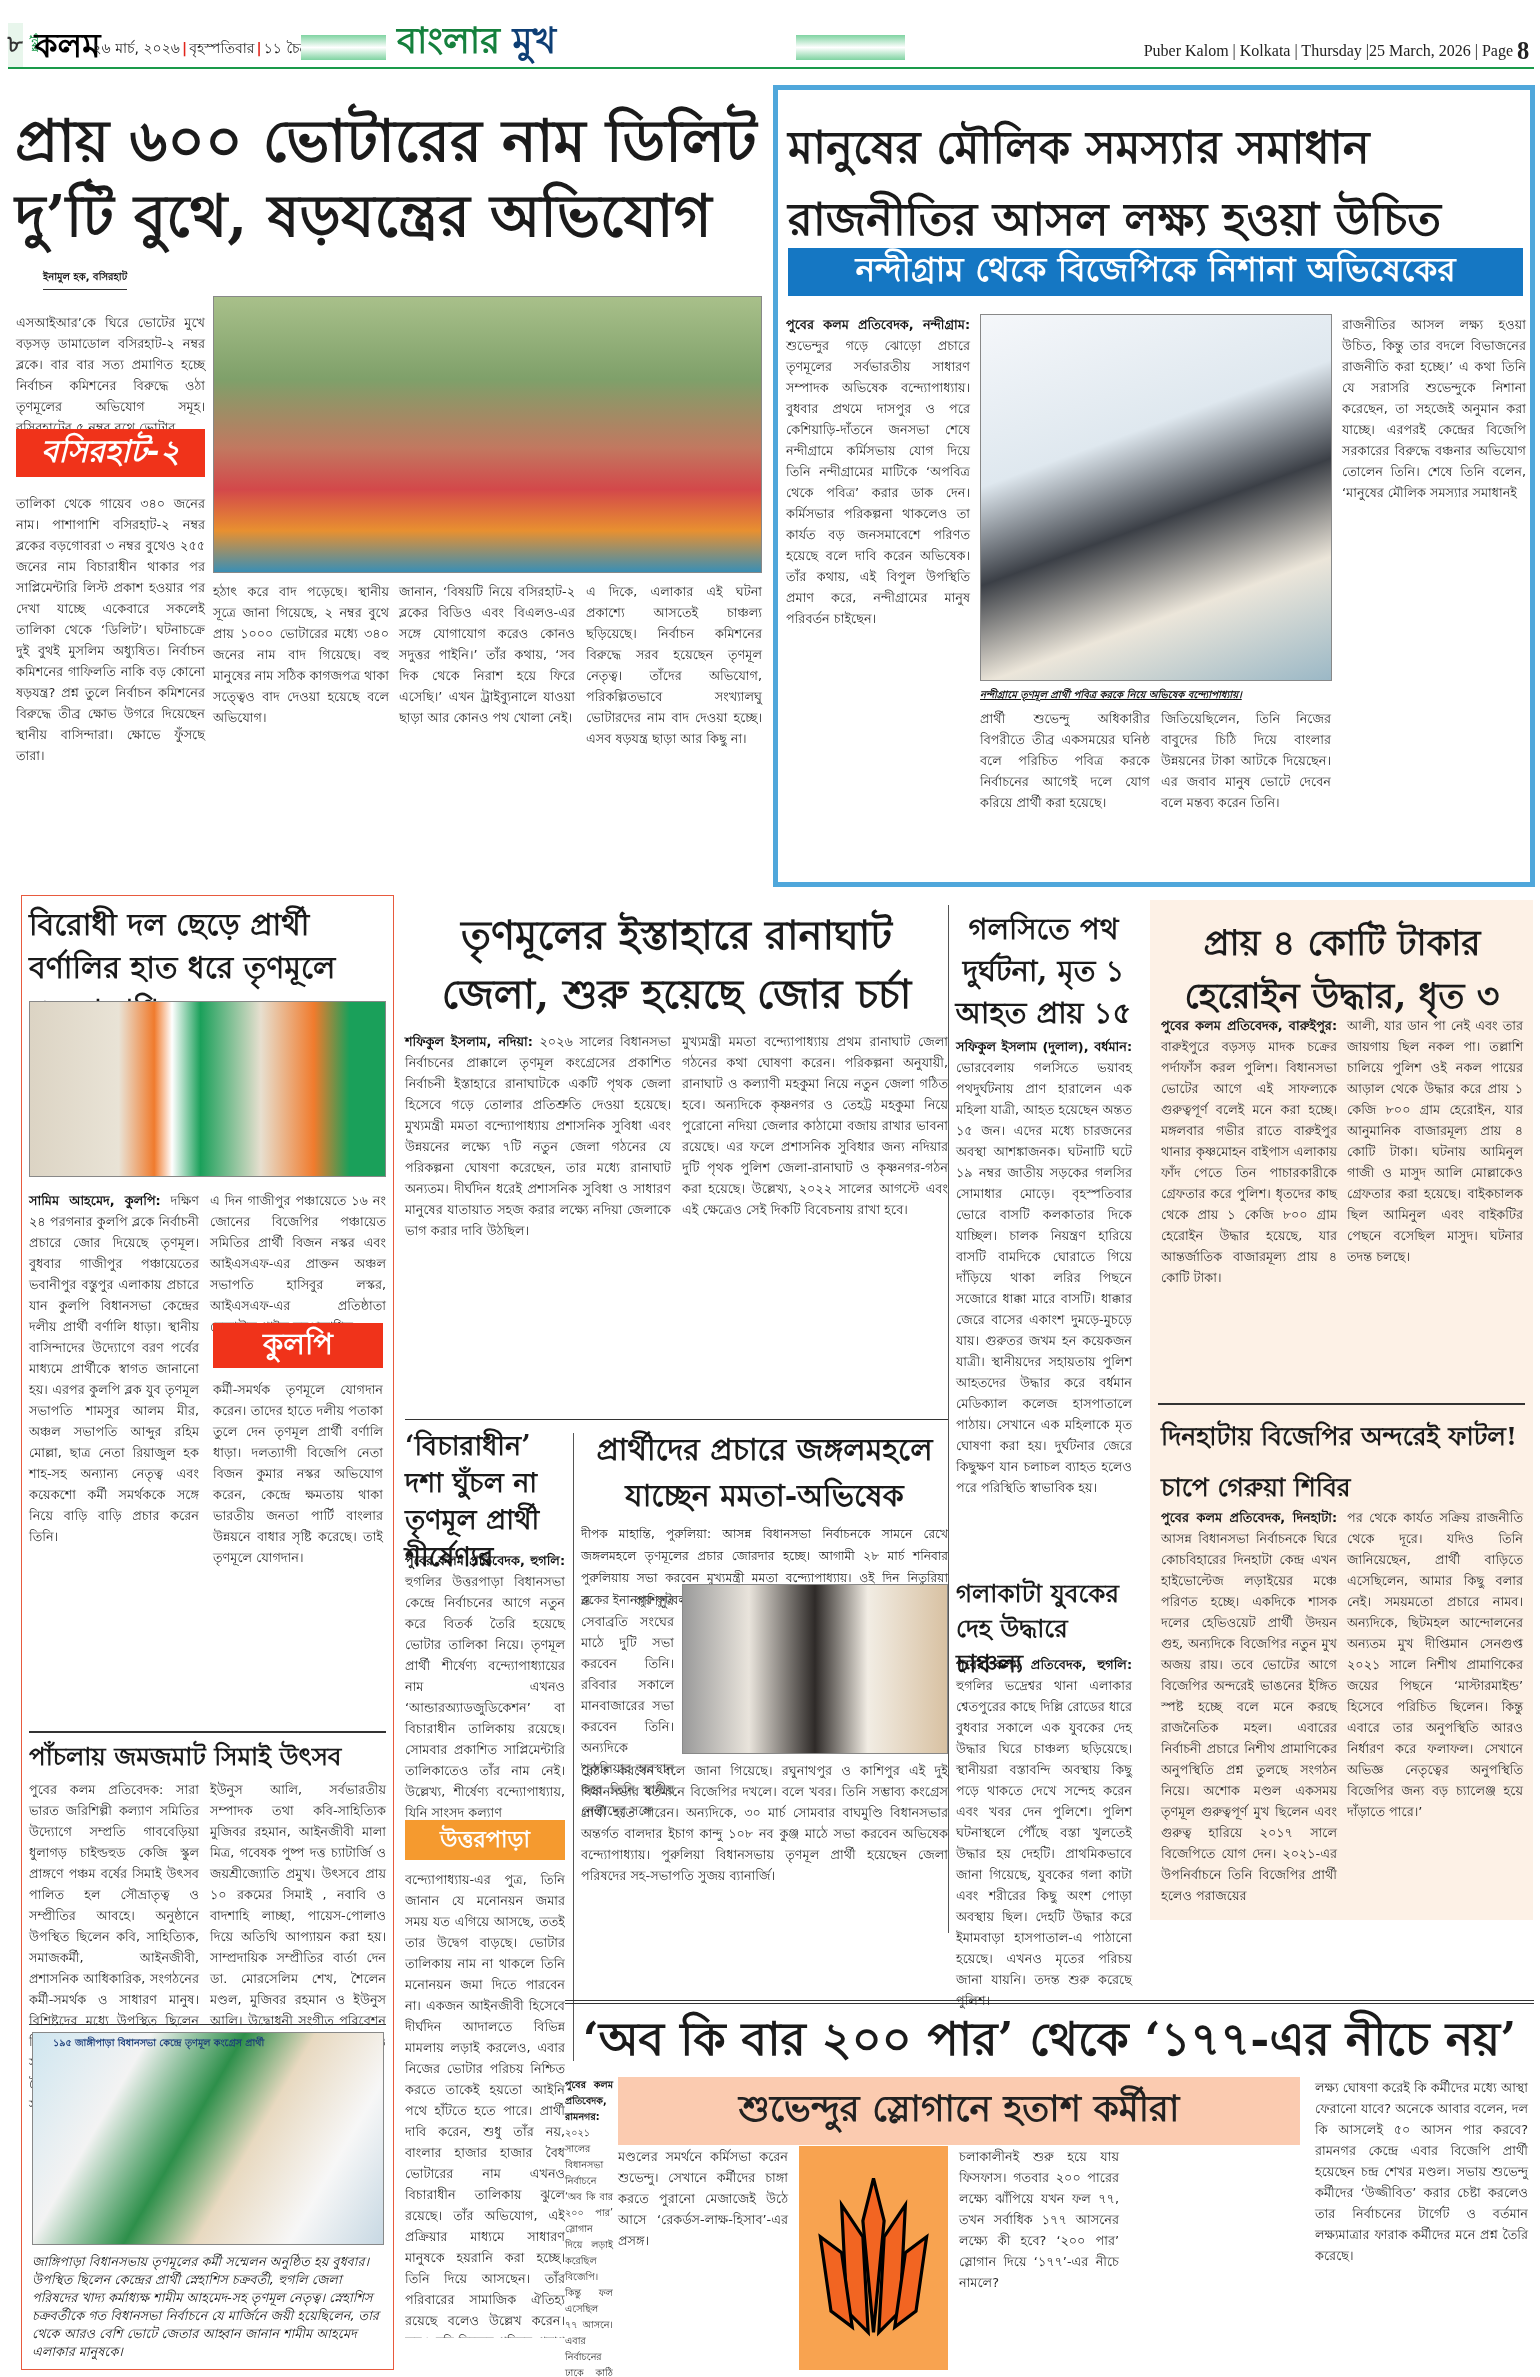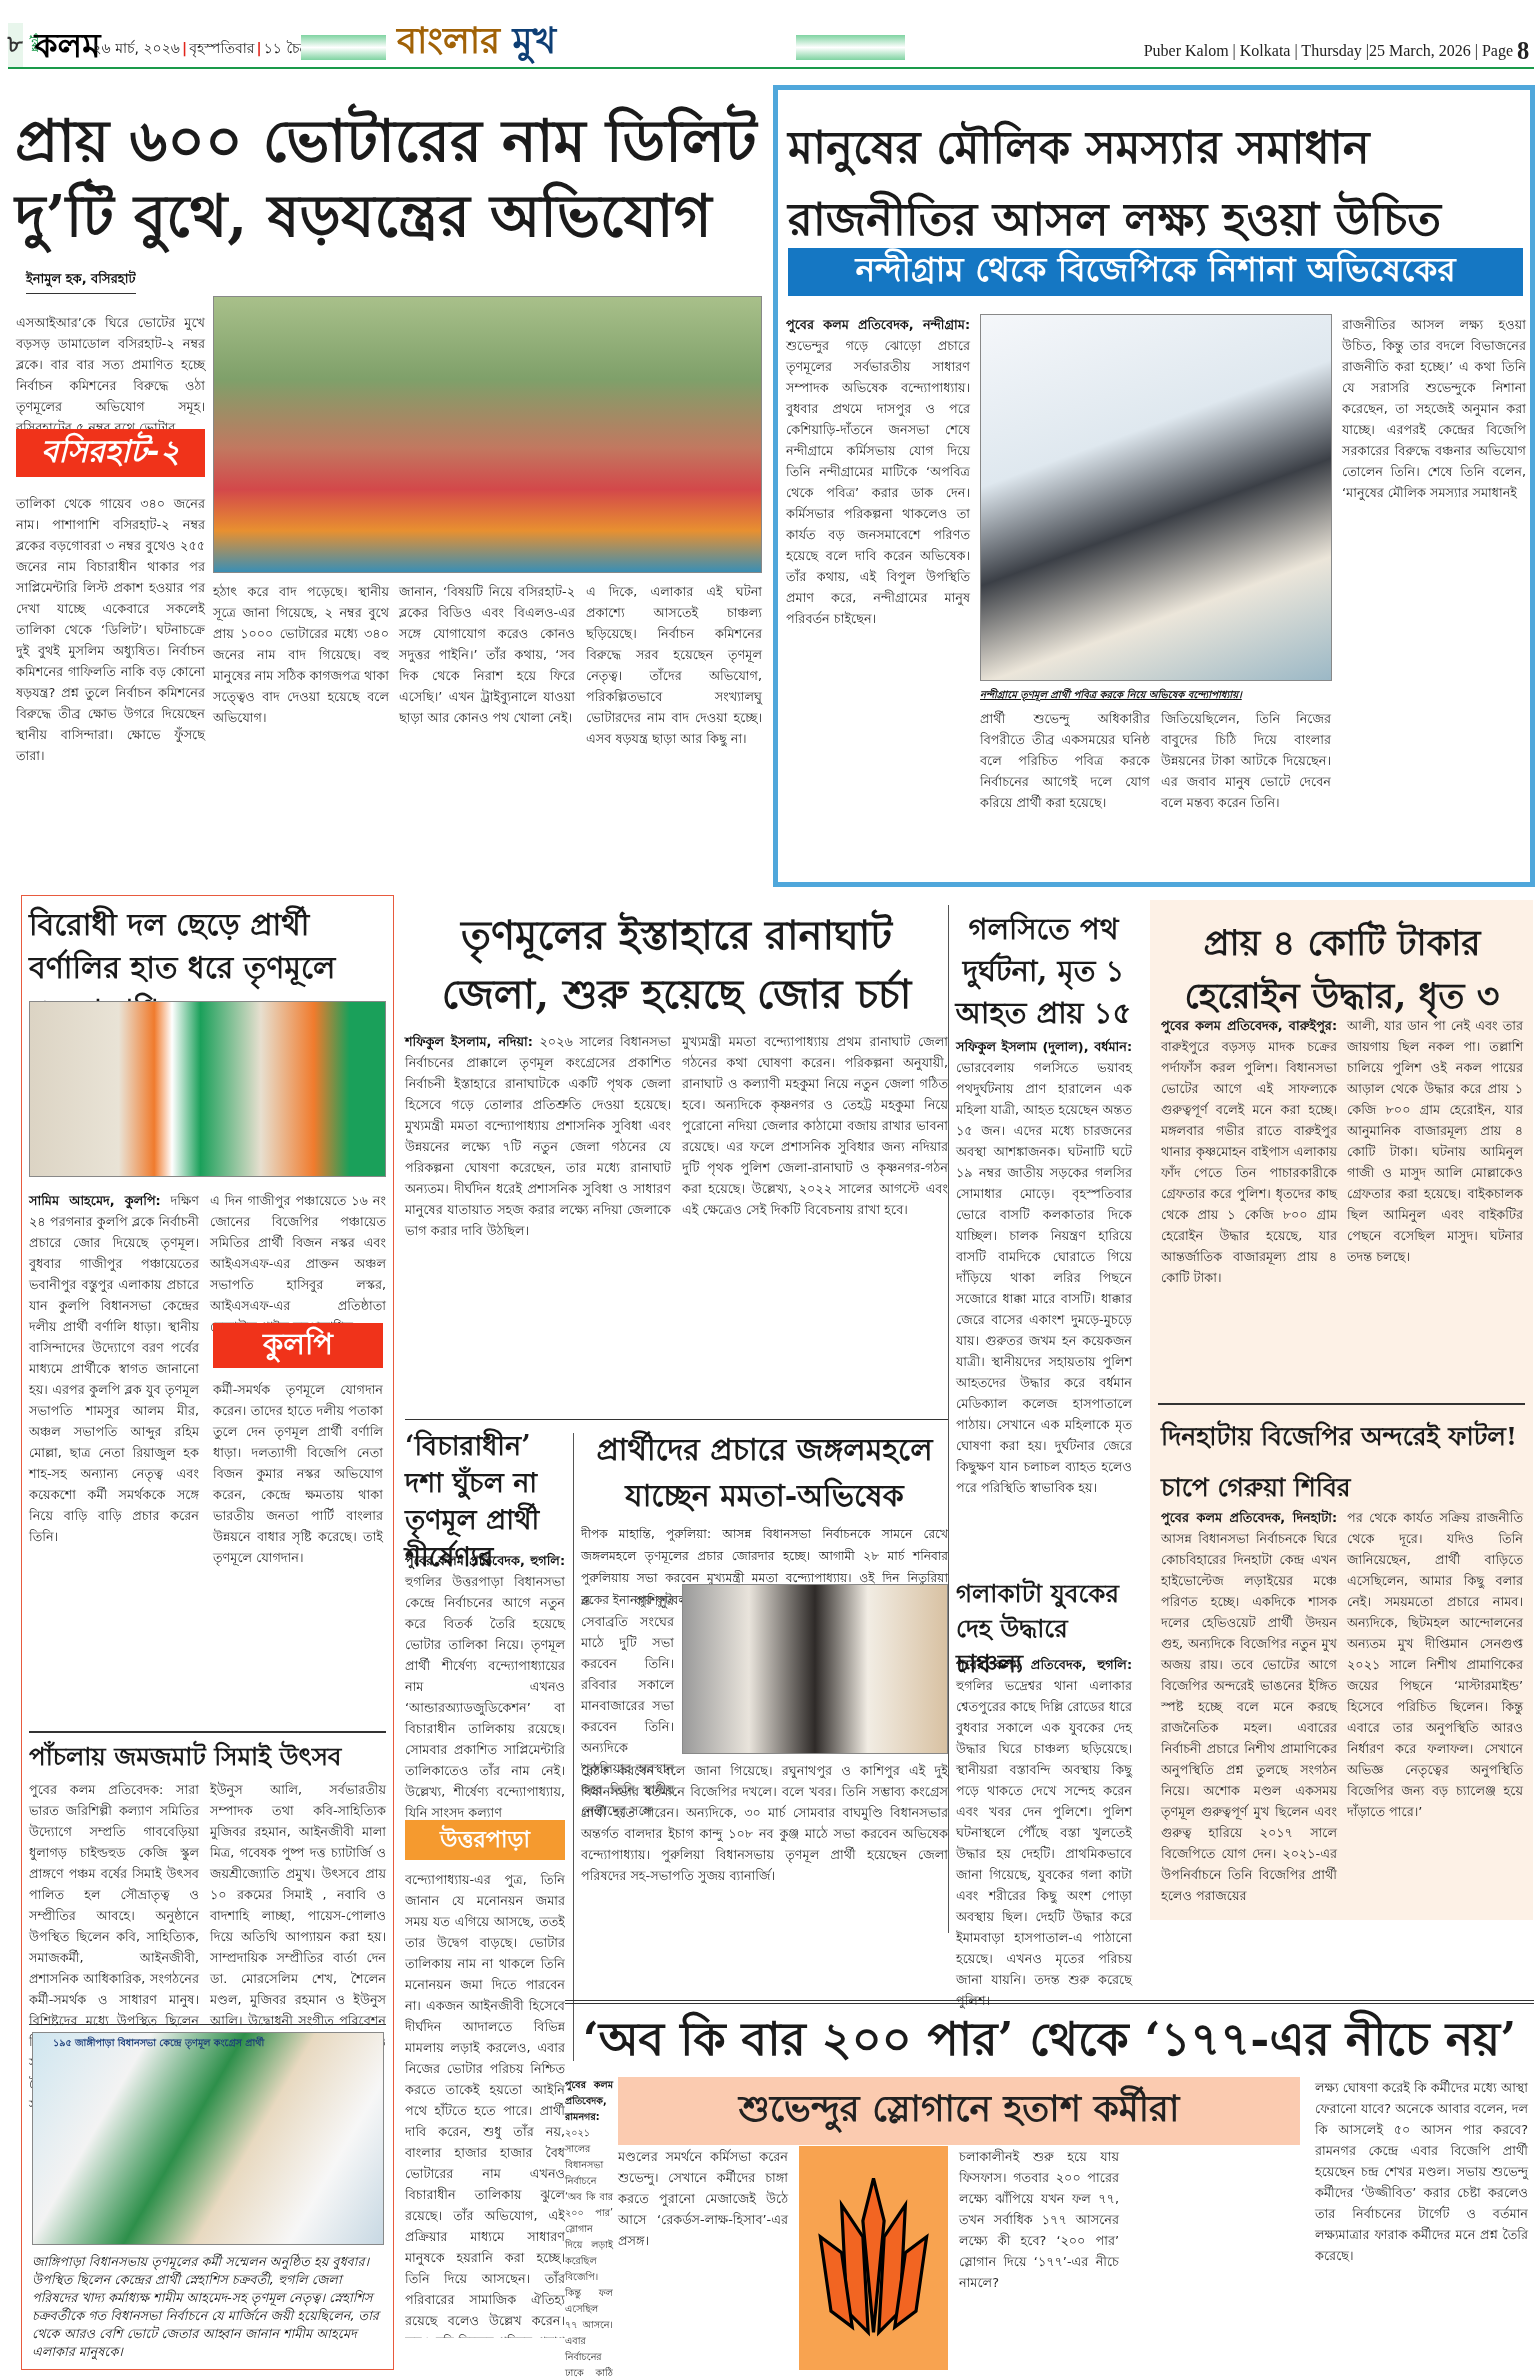--- a/index.html
+++ b/index.html
@@ -10,39 +10,39 @@
 
   
   #masthead{left:7.5px;top:21px;width:1526px;height:48px;}
   .page-no{left:0;top:2.1px;width:10.7px;height:44px;background:#e8f6ec;font-size:23.4px;font-weight:bold;color:#333;display:flex;align-items:center;justify-content:center;width:15px;}
   .logo-small{left:20px;top:11.7px;font-size:8.5px;color:#1a9a4a;writing-mode:vertical-rl;font-weight:bold;}
   .logo-main{left:27px;top:7.5px;font-size:33px;font-weight:900;color:#000;line-height:1;}
   .mast-date{left:85px;top:16px;font-size:14px;color:#222;}
   .mast-date .sep{color:#e1251b;font-weight:bold;padding:0 2.1px;}
   .green-bar{height:24.5px;background:linear-gradient(#7fd3a1,#fff 50%,#7fd3a1);}
   .section-title{left:234px;top:4.3px;font-size:36px;font-weight:bold;line-height:1;white-space:nowrap;}
-  .section-title .w1{color:#a16207;}
+  .section-title .w1{color:#15803d;}
   .section-title .w2{color:#0d3e74;}
   .mast-right{right:0;top:16px;font-size:16px;font-family:"Liberation Serif",serif;color:#222;white-space:nowrap;}
   .mast-right b{font-size:24.5px;vertical-align:-3.2px;}
   .mast-rule{left:7.5px;top:67px;width:1526px;height:2.1px;background:#1a9a4a;}
 
   
   .hl{font-weight:bold;color:#1b1b1b;line-height:1.22;}
   .body{font-size:12.8px;line-height:21px;color:#2a2a2a;text-align:justify;}
   .byline{font-weight:bold;color:#111;}
   .photo{background:#8a9aa8;border:1.1px solid #888;overflow:hidden;}
   .tag-red{background:#f0331a;color:#fff;font-weight:bold;display:flex;align-items:center;justify-content:center;}
   .tag-orange{background:#f59a2f;color:#fff;font-weight:bold;display:flex;align-items:center;justify-content:center;}
   .vrule{position:absolute;width:1.1px;background:#555;}
   .hrule{position:absolute;height:1.6px;background:#333;}
 
   
   #s1-head{left:15px;top:104px;width:746px;font-size:58px;line-height:75px;}
-  #s1-byline{left:26px;top:269px;font-size:13px;border-bottom:1.1px solid #333;padding-bottom:3.2px;}
+  #s1-byline{left:43px;top:269px;font-size:10px;border-bottom:1.1px solid #333;padding-bottom:3.2px;}
   #s1-photo{left:213px;top:296px;width:549px;height:277px;background:linear-gradient(180deg,#a8c08a 0%,#7fa06a 30%,#c27860 55%,#d3484a 70%,#e89030 85%,#3a8fb5 100%);}
   #s1-p1{left:16px;top:312px;width:189px;}
   #s1-tag{left:16px;top:429px;width:189px;height:48px;font-size:31px;font-style:italic;}
   #s1-c1{left:16px;top:493px;width:189px;}
   #s1-c2{left:213px;top:581px;width:176px;}
   #s1-c3{left:399px;top:581px;width:176px;}
   #s1-c4{left:586px;top:581px;width:176px;}
 
   
   #s2-box{left:773px;top:85px;width:762px;height:802px;border:5.3px solid #4fa7db;}

